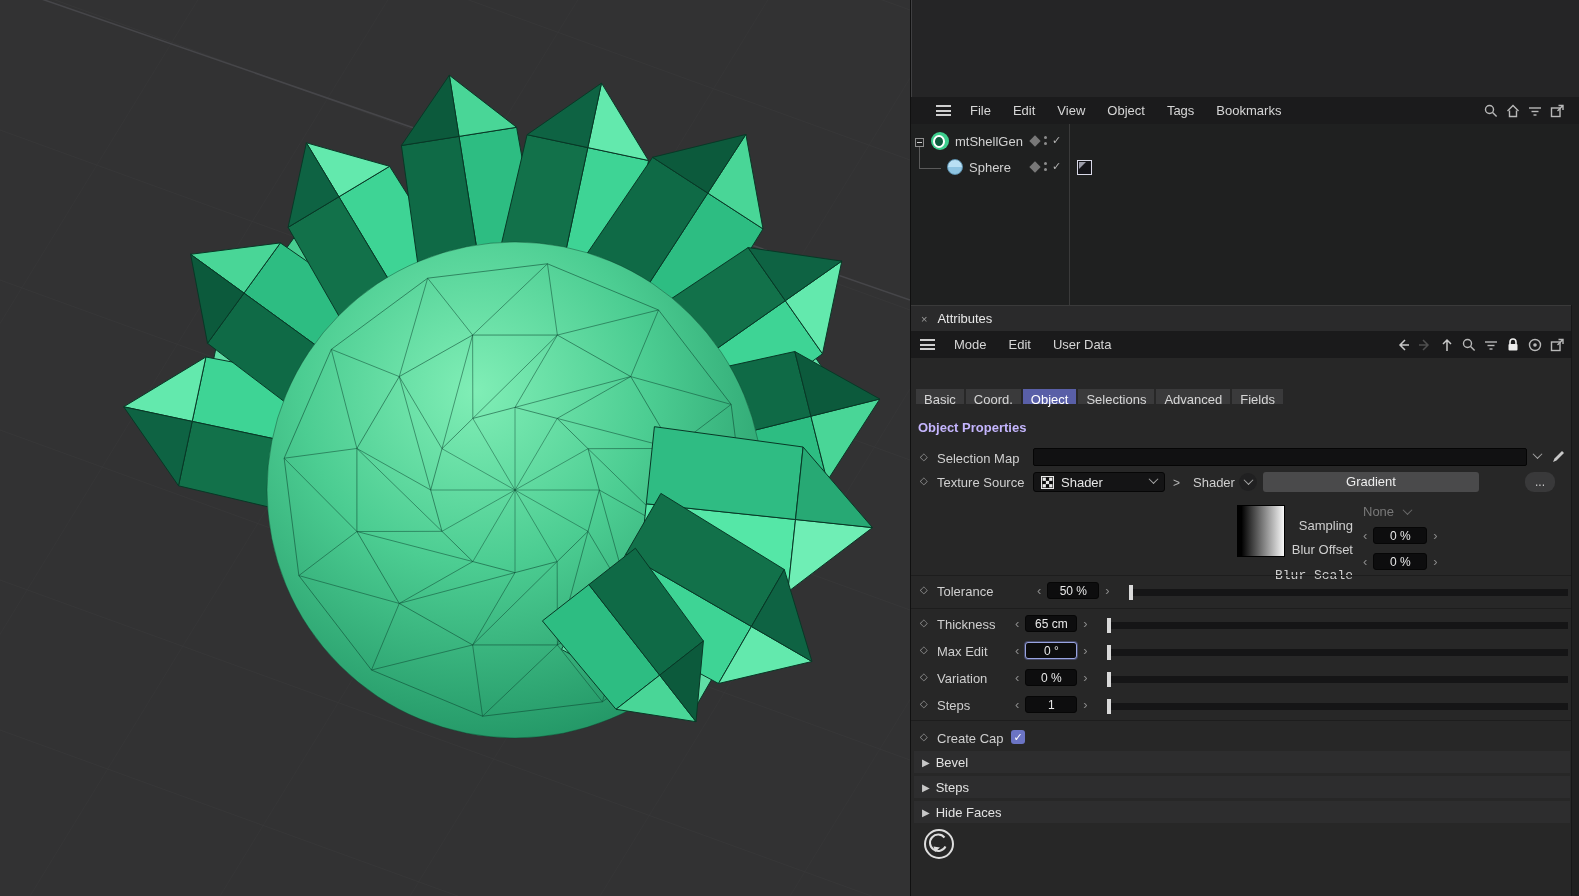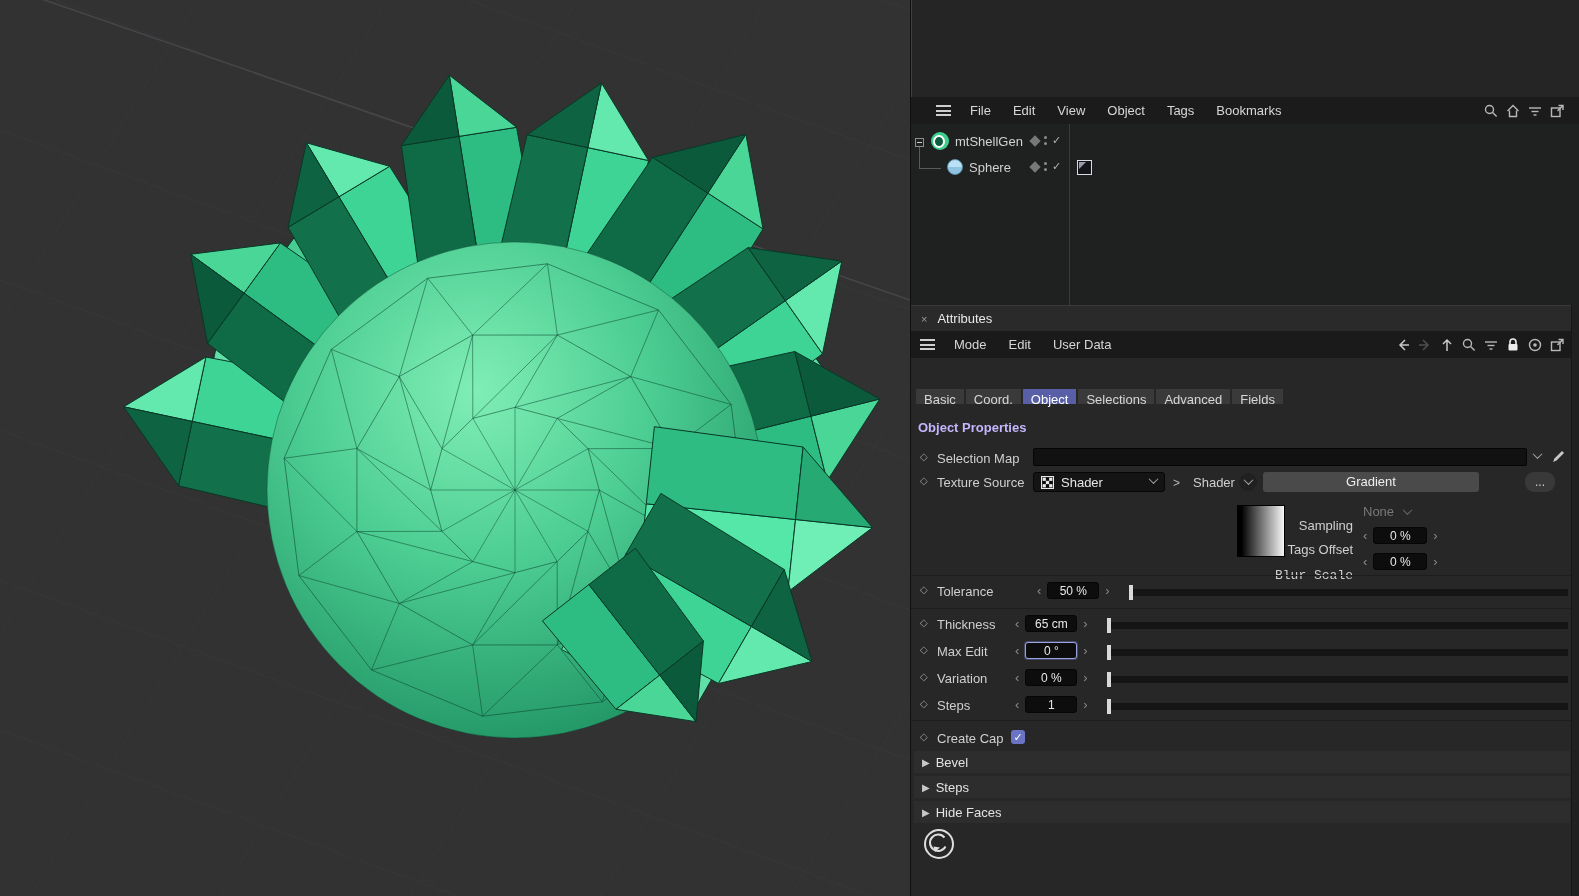--- a/index.html
+++ b/index.html
@@ -441,21 +441,21 @@
 
       <div class="prow" style="top:88px;">
         <span class="rlabel" style="left:300px;width:142px;">Sampling</span>
         <span class="ddnone" style="left:452px;">
           <span class="muted">None</span>
           <span class="chv"></span>
         </span>
       </div>
 
       <div class="prow" style="top:112px;">
-        <span class="rlabel" style="left:300px;width:142px;">Tags Offset</span>
+        <span class="rlabel" style="left:300px;width:142px;">Blur Offset</span>
         <span class="valcluster" style="left:452px;">
           <span class="spin">‹</span>
           <span class="valbox" style="width:54px;">0 %</span>
           <span class="spin">›</span>
         </span>
       </div>
 
       <div class="prow" style="top:138px;">
         <span class="rlabel" style="left:300px;width:142px;font-family:Liberation Mono, monospace;">Blur Scale</span>
         <span class="valcluster" style="left:452px;">

